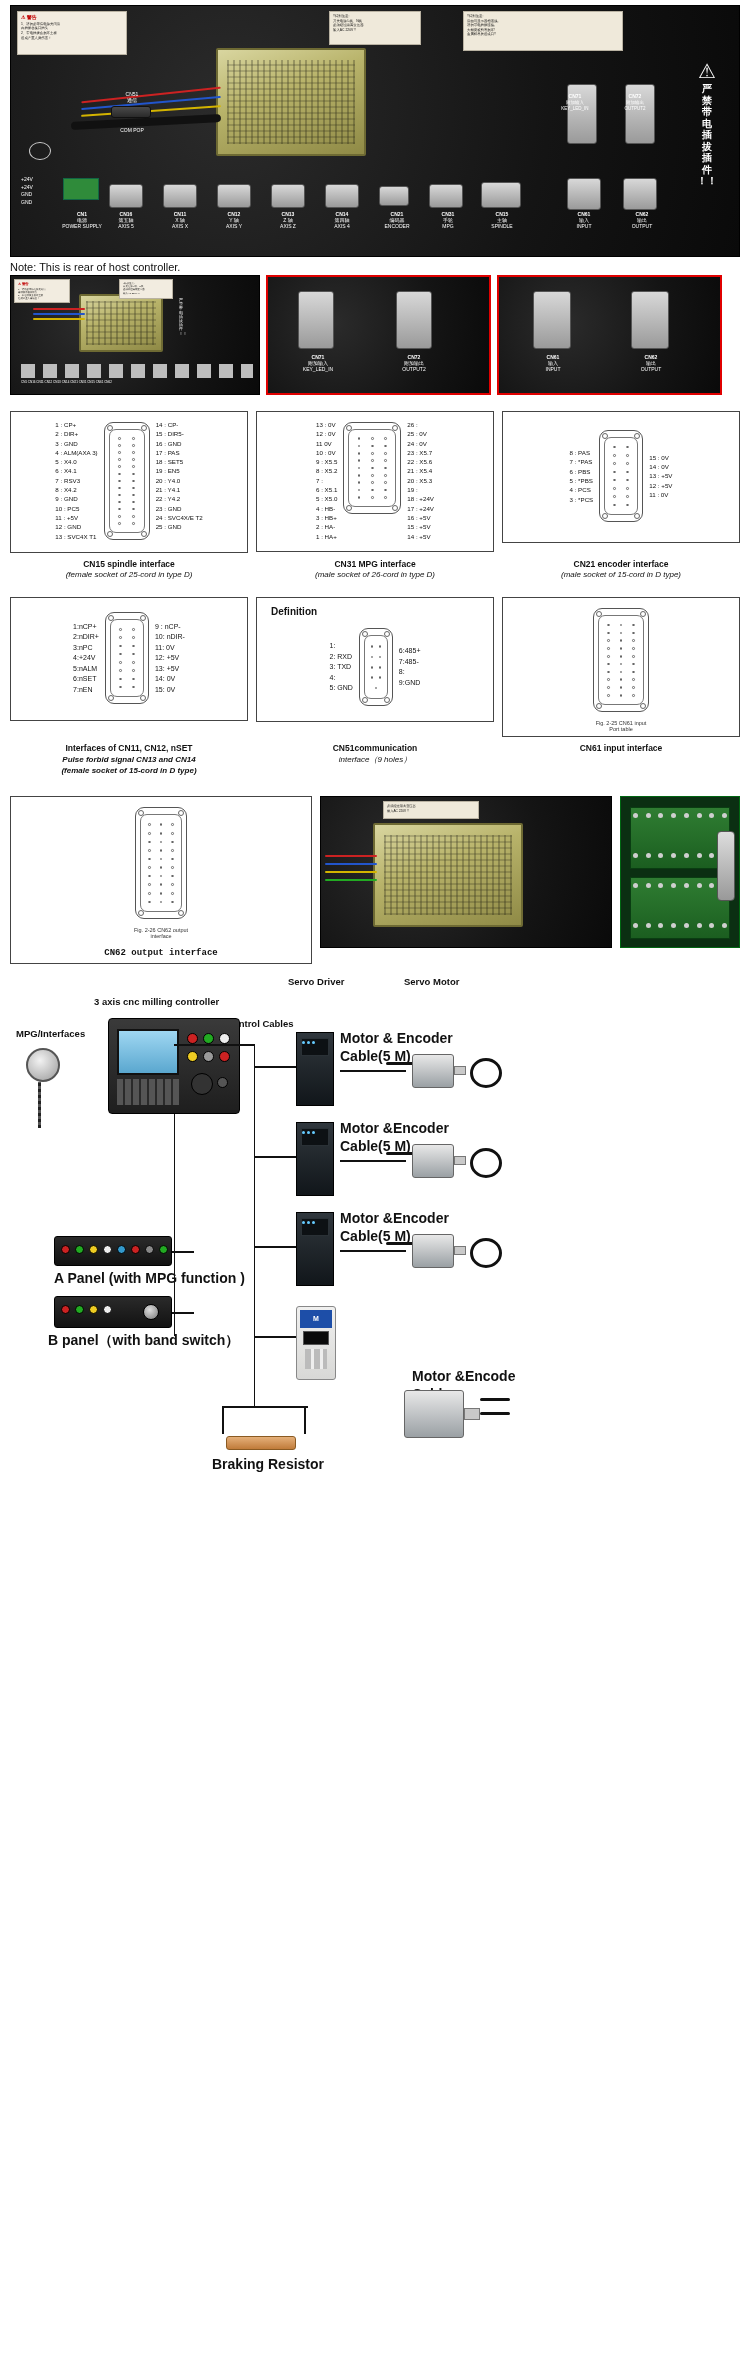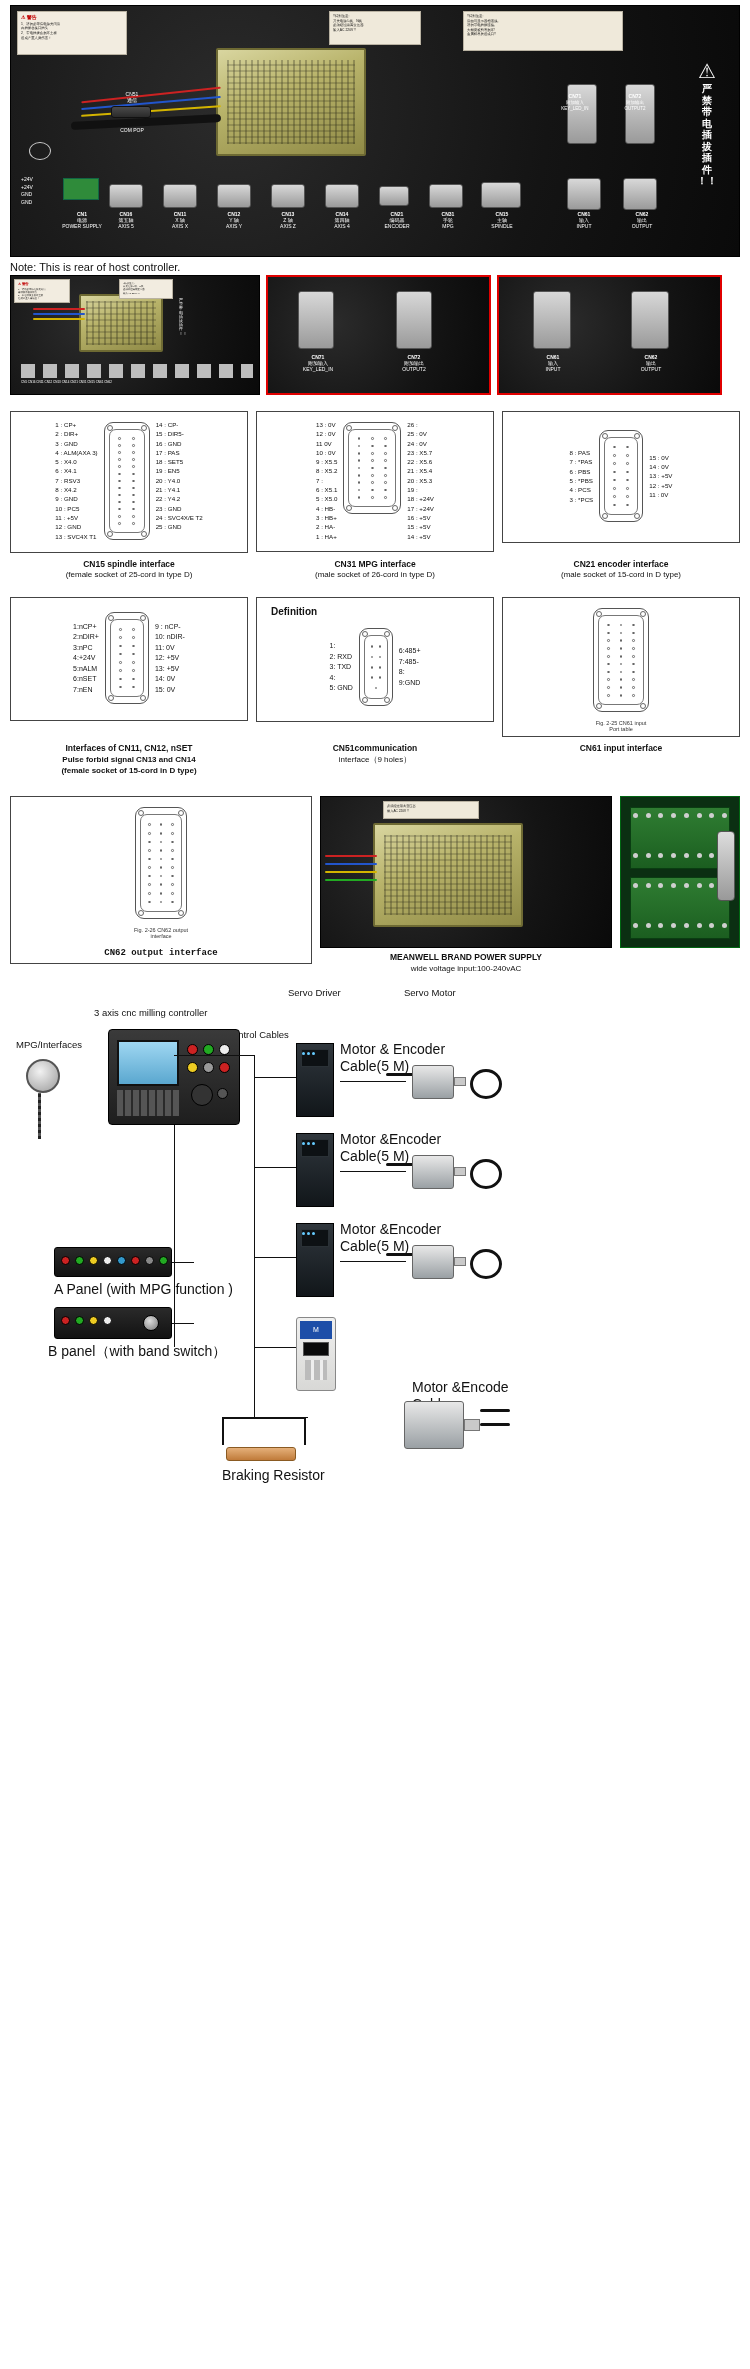--- a/index.html
+++ b/index.html
@@ -107,21 +107,21 @@
     white-space:nowrap;
   }
   .pinlist div { white-space:nowrap; }
   .cap {
     text-align:center;
     font-size:8.5px;
     line-height:1.35;
     font-weight:bold;
     padding-top:2px;
   }
-  .cap .sub { font-weight:normal; font-size:8px; display:block; }
+  .cap .sub { font-weight:normal; font-size:8px; display:block;font-style:italic; }
 
   
   .dsub {
     position:relative;
     border:1.2px solid #555;
     border-radius:9px;
     background:#fff;
     margin:2px 0;
   }
   .dsub .shell {
@@ -169,20 +169,21 @@
   .choose-title {
     color:#e40000;
     font-size:27px;
     font-weight:bold;
     padding:18px 0 6px 26px;
   }
   .sysmap {
     position:relative;
     height:560px;
     margin:0 8px 18px 8px;
+    font-weight:bold;
   }
   .sysmap .lbl {
     position:absolute;
     font-size:9.5px;
     color:#111;
     line-height:1.25;
     white-space:pre-line;
   }
   .sysmap .lbl.small { font-size:14px; }
   .sysmap .ln { position:absolute; background:#111; }
@@ -1047,24 +1048,20 @@
 输入AC 220V !!</span>
         </div>
         <div class="psu" style="left:52px;top:26px;width:150px;height:104px;">
           <div class="vents"></div>
         </div>
         <div class="wire" style="left:4px;top:58px;width:52px;background:#c22"></div>
         <div class="wire" style="left:4px;top:66px;width:52px;background:#25c"></div>
         <div class="wire" style="left:4px;top:74px;width:52px;background:#d4b400"></div>
         <div class="wire" style="left:4px;top:82px;width:52px;background:#2a2"></div>
       </div>
-      <div class="cap" style="padding-top:4px">
-        <span>MEANWELL BRAND POWER SUPPLY</span>
-        <span class="sub">wide voltage input:100-240vAC</span>
-      </div>
     </div>
 
     <div class="term-board" style="width:120px;height:152px;">
       <div class="strip" style="top:10px;height:62px;"></div>
       <div class="strip" style="top:80px;height:62px;"></div>
       <div class="screwrow" style="top:16px;">
         <i></i>
           <i></i>
           <i></i>
           <i></i>
@@ -1242,17 +1239,17 @@
       <div style="position:absolute;left:8px;right:8px;top:42px;height:20px;
                   background:repeating-linear-gradient(90deg,#bbb 0 6px,#eee 6px 9px);"></div>
     </div>
 
     <div class="hanger" style="left:214px;top:436px;width:90px;height:30px;">
       <div class="bar"></div>
       <div class="leg" style="left:0"></div>
       <div class="leg" style="left:82px"></div>
     </div>
     <div class="resistor" style="left:218px;top:466px;"></div>
-    <div class="lbl small" style="left:214px;top:486px;">Braking Resistor</div>
+    <div class="lbl small" style="left:204px;top:486px;">Braking Resistor</div>
 
   </div>
 
 </div>
 
 </body></html>

